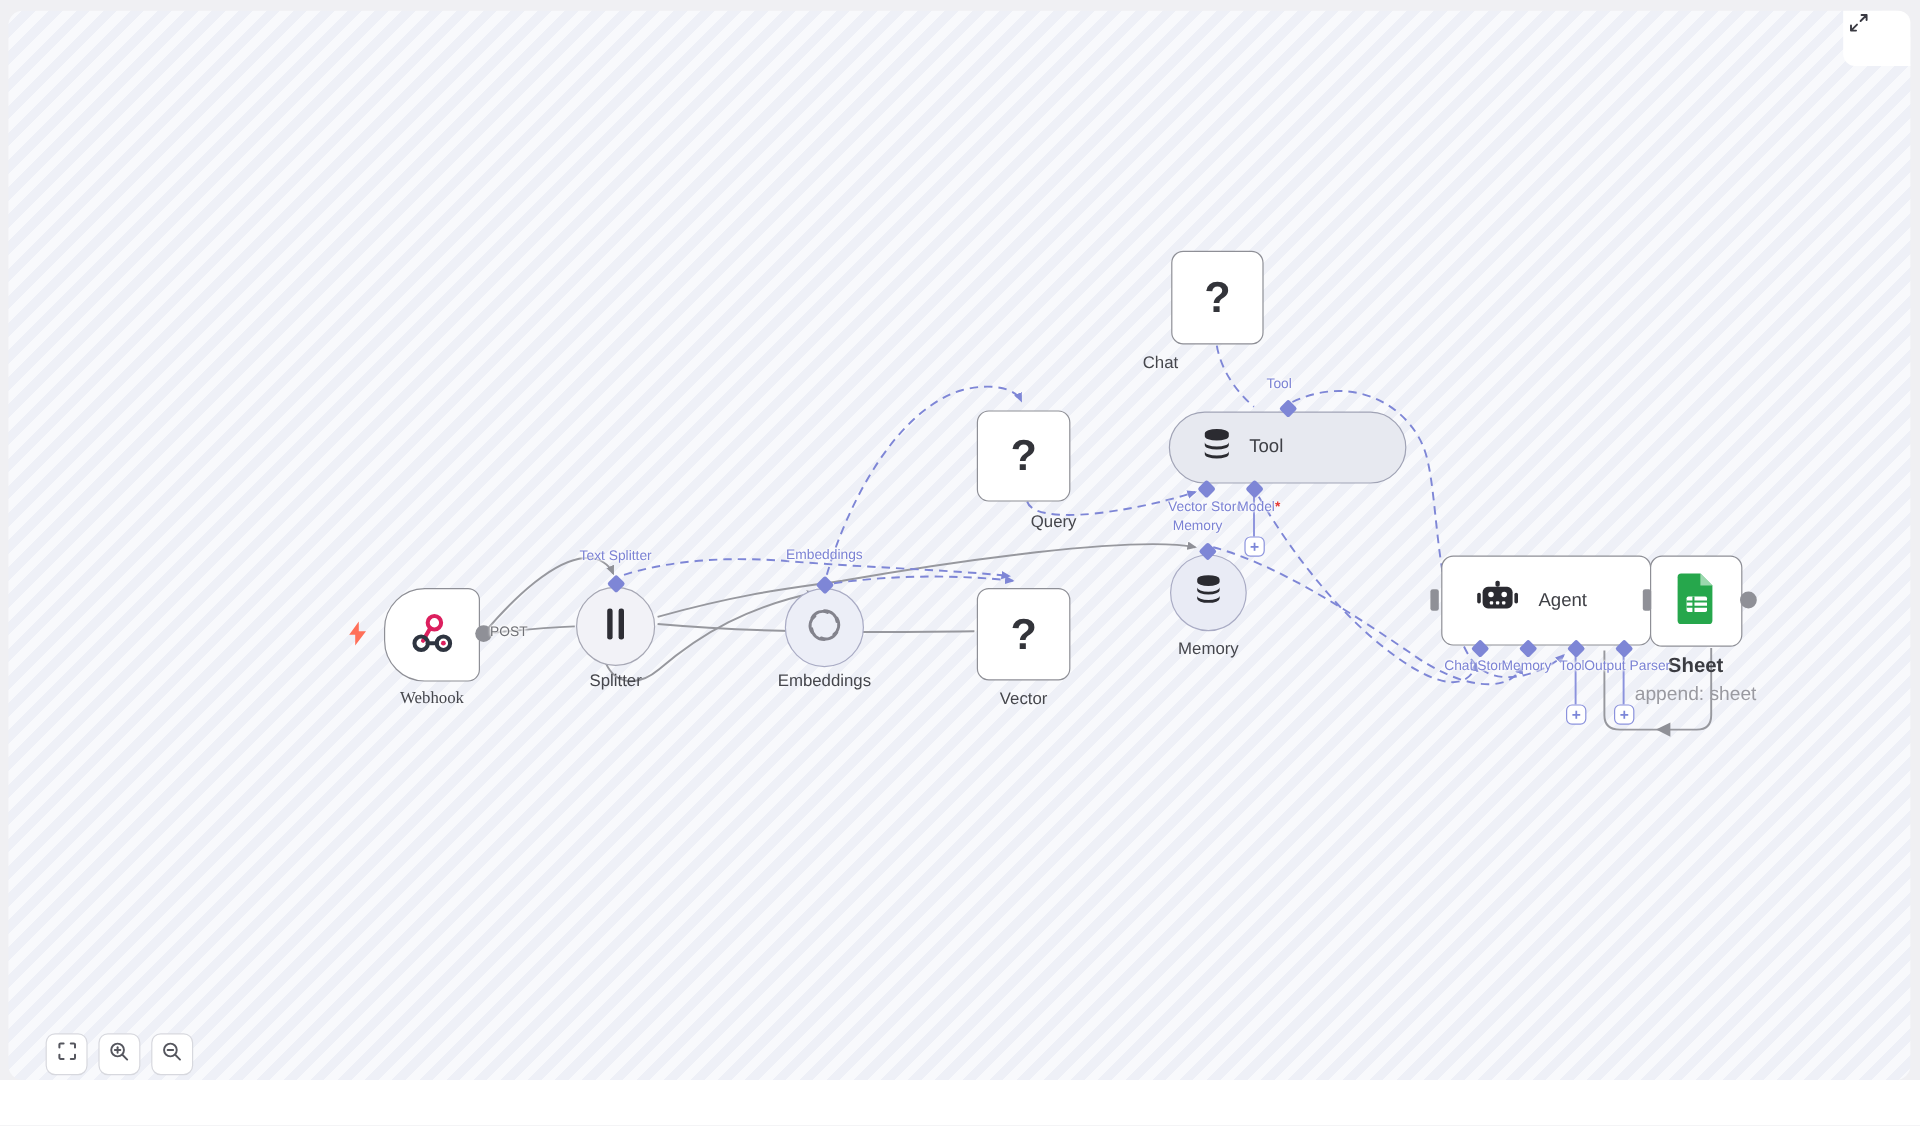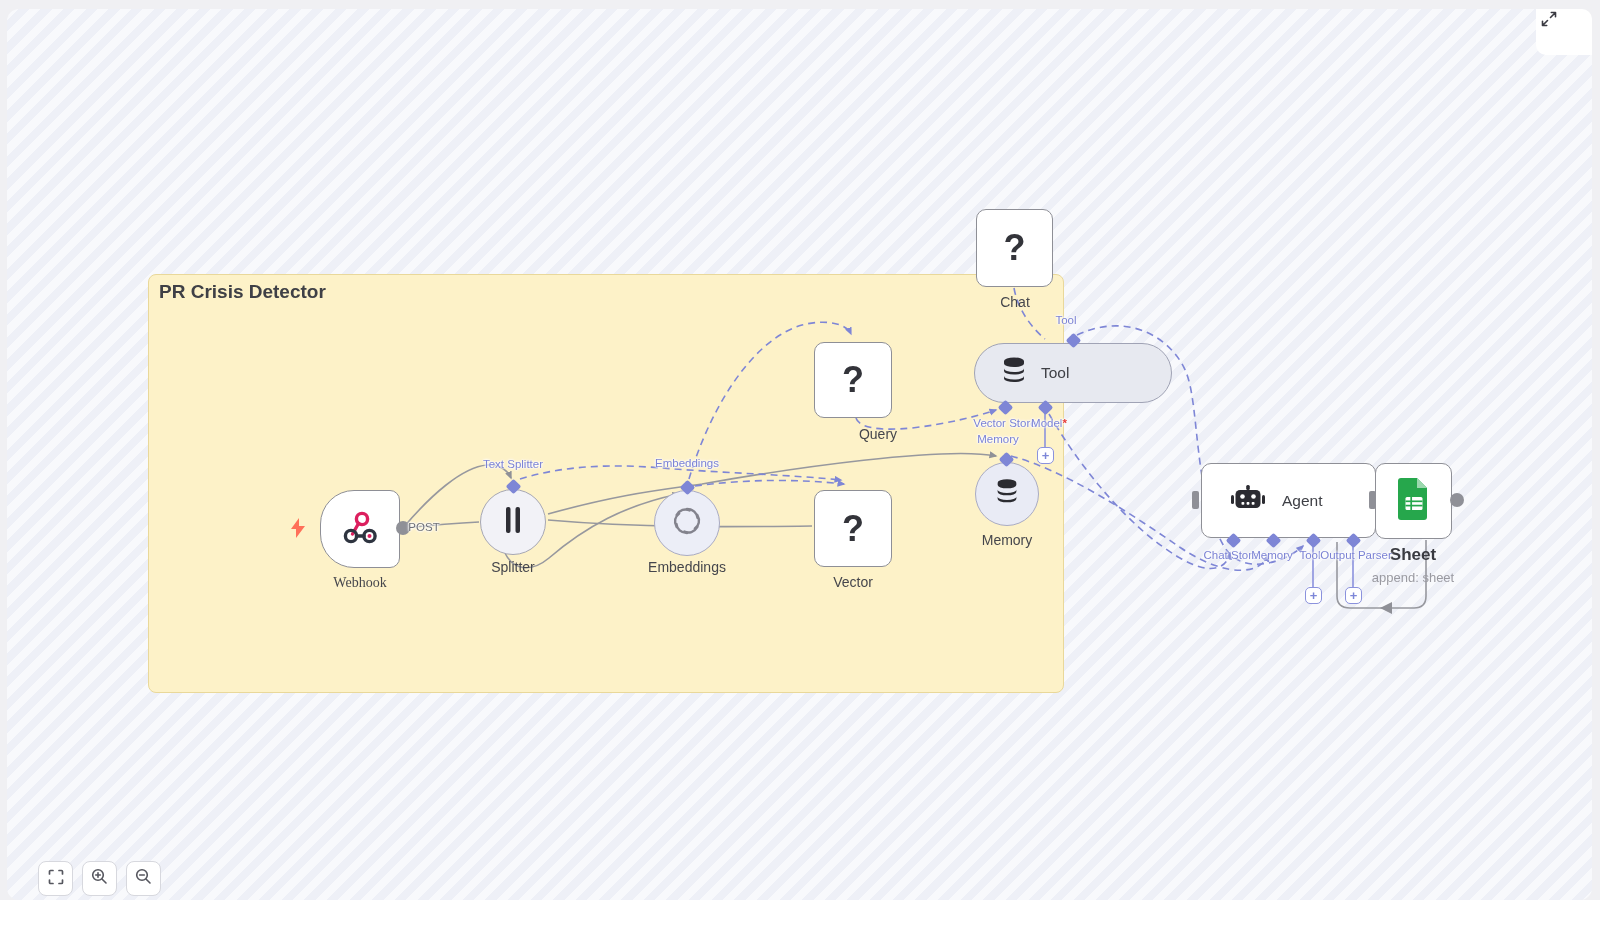--- a/index.html
+++ b/index.html
@@ -16,21 +16,21 @@
   .edge-dash{stroke:var(--accent);stroke-width:1.6;fill:none;stroke-dasharray:7 5;}
   .edge-solid{stroke:var(--edge);stroke-width:1.6;fill:none;}
   .edge-stem{stroke:#8b92dd;stroke-width:1.6;fill:none;}
   .node{position:absolute;background:#fff;border:1.7px solid var(--node_border);border-radius:10px;
     display:flex;align-items:center;justify-content:center;z-index:3;box-sizing:border-box;}
   .circle{border-radius:50%;}
   .qmark{font-size:36px;font-weight:700;color:#33343a;line-height:1;}
   .nlabel{position:absolute;transform:translateX(-50%);font-size:14px;font-weight:500;color:#45464c;
     white-space:nowrap;z-index:4;}
   .nlabel.big{font-size:17px;font-weight:600;color:#3a3b41;}
-  .sublabel{position:absolute;transform:translateX(-50%);font-size:13px;color:#9a9aa1;white-space:nowrap;z-index:4;}
+  .sublabel{position:absolute;transform:translateX(-50%);font-size:16px;color:#9a9aa1;white-space:nowrap;z-index:4;}
   .clabel{position:absolute;transform:translateX(-50%);font-size:11.5px;color:#7b82d4;white-space:nowrap;z-index:5;
     text-shadow:0 0 2px #fff,0 0 2px #fff,0 0 3px #fff,0 0 3px #fff;}
   .clabel .req{color:var(--required);font-weight:700;}
   .gray-label{color:#6f7076;}
   .dia{position:absolute;width:11px;height:11px;background:var(--accent);border-radius:2px;
     transform:rotate(45deg);z-index:4;}
   .dot{position:absolute;width:14px;height:14px;background:#8f9097;border-radius:50%;z-index:4;}
   .rect-conn{position:absolute;width:7px;height:18px;background:#8f9097;border-radius:2px;z-index:4;}
   .plus-btn{position:absolute;width:17px;height:17px;background:#fff;border:1.5px solid #8b92dd;border-radius:5px;
     color:#7c86d8;font-size:13px;font-weight:600;display:flex;align-items:center;justify-content:center;
@@ -40,23 +40,20 @@
   .bolt{position:absolute;z-index:4;}
   .expand-btn{position:absolute;left:1540px;top:10px;width:20px;height:20px;z-index:7;}
 </style>
 </head>
 <body>
 
 <div class="page">
   <div class="canvas"></div>
   <div class="bottom-strip"></div>
 
-  <div class="sticky">
-    <div class="sticky-title">PR Crisis Detector</div>
-  </div>
 
   <svg class="edges" width="1600" height="938">
     <defs>
       <marker id="aP" markerWidth="9" markerHeight="8" refX="6.5" refY="3.5" orient="auto" markerUnits="userSpaceOnUse">
         <path d="M0,0 L8,3.5 L0,7 Z" fill="#7e86d6"></path>
       </marker>
       <marker id="aG" markerWidth="9" markerHeight="8" refX="6.5" refY="3.5" orient="auto" markerUnits="userSpaceOnUse">
         <path d="M0,0 L8,3.5 L0,7 Z" fill="#8f9097"></path>
       </marker>
     </defs>
@@ -143,21 +140,21 @@
   <div class="nlabel" style="left:878px;top:426px;">Query</div>
 
   <div class="node" style="left:814px;top:490px;width:78px;height:77px;">
     <span class="qmark">?</span>
   </div>
   <div class="nlabel" style="left:853px;top:574px;">Vector</div>
 
   <div class="node" style="left:976px;top:209px;width:77px;height:78px;">
     <span class="qmark">?</span>
   </div>
-  <div class="nlabel" style="left:1015px;top:294px;">Chat</div>
+  <div class="nlabel" style="left:967px;top:294px;">Chat</div>
 
   <div class="node" style="left:974px;top:343px;width:198px;height:60px;border-radius:30px;background:#e7e9f0;border-color:#a0a3b5;justify-content:flex-start;padding-left:24px;gap:12px;">
     <span>
       <svg width="30" height="30" viewBox="-15 -15 30 30">
         <g fill="#2b2b31">
           <path d="M -10 -10 a 10 3.6 0 0 0 20 0 a 10 3.6 0 0 0 -20 0 l 0 2.5 a 10 3.6 0 0 0 20 0 l 0 -2.5 Z"></path>
           <path d="M -10 -2.5 a 10 3.6 0 0 0 20 0 l 0 2.5 a 10 3.6 0 0 1 -20 0 Z"></path>
           <path d="M -10 5 a 10 3.6 0 0 0 20 0 l 0 2.5 a 10 3.6 0 0 1 -20 0 Z"></path>
         </g>
       </svg>

